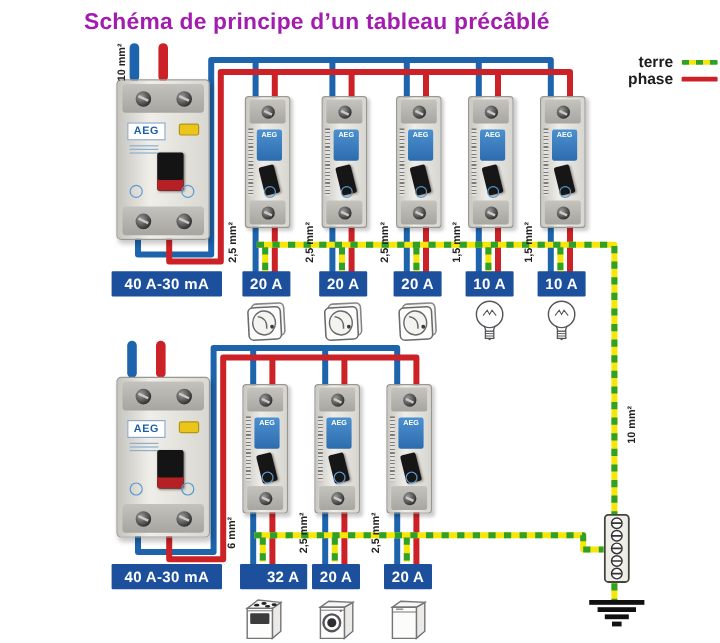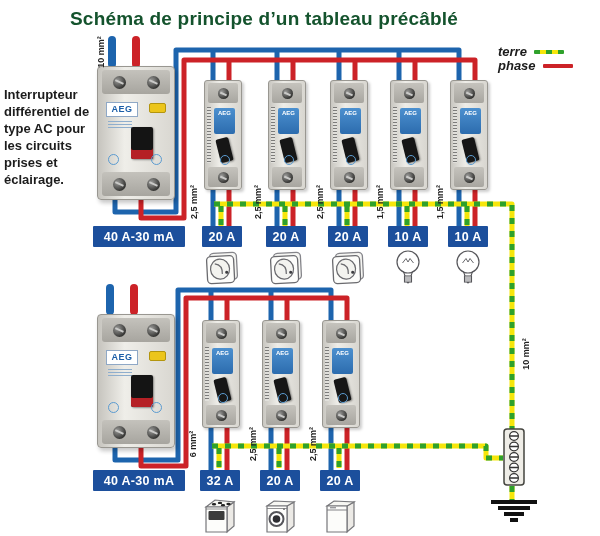--- a/index.html
+++ b/index.html
@@ -1,23 +1,23 @@
 <!DOCTYPE html>
 <html><head>
 <meta charset="utf-8">
 <style>
   html,body{margin:0;padding:0;background:#fff;}
   .stage{position:relative;width:600px;height:536px;background:#fff;overflow:hidden;
          font-family:"Liberation Sans","DejaVu Sans",sans-serif;}
-  .title{position:absolute;left:70px;top:8px;font-size:19px;font-weight:bold;color:#14532d;letter-spacing:.2px;}
+  .title{position:absolute;left:70px;top:8px;font-size:19px;font-weight:bold;color:#a21caf;letter-spacing:.2px;}
   .note{position:absolute;width:88px;font-size:13px;line-height:17px;font-weight:bold;color:#1c1c1c;}
   #note1{left:4px;top:86px;}
   #note2{left:4px;top:302px;}
   .legend{position:absolute;left:498px;top:45px;width:100px;}
-  .lrow{display:flex;align-items:center;height:13px;margin-bottom:1px;font-style:italic;}
+  .lrow{display:flex;align-items:center;justify-content:flex-end;height:13px;margin-bottom:1px;}
   .llab{font-size:13px;font-weight:bold;color:#1c1c1c;margin-right:7px;}
   .lswatch{width:30px;height:4px;border-radius:1px;}
   .sw-terre{background:repeating-linear-gradient(90deg,#2fa12b 0 6px,#f6e60b 6px 12px);}
   .sw-neutre{background:#1d64ad;}
   .sw-phase{background:#cc2227;}
   .wires{position:absolute;left:0;top:0;width:600px;height:536px;}
   
   .diff{position:absolute;width:76px;height:132px;background:linear-gradient(90deg,#c6c4be,#efeee9 35%,#d9d7d1);
         border:1px solid #999791;border-radius:4px;box-shadow:2px 3px 4px rgba(0,0,0,.22);}
   .dterm{position:absolute;left:4px;right:4px;height:24px;background:linear-gradient(180deg,#c4c2bc,#a7a59f);
@@ -69,21 +69,20 @@
     <div class="lrow">
       <span class="llab">terre</span>
       <span class="lswatch sw-terre"></span>
     </div>
     <div class="lrow">
       <span class="llab">phase</span>
       <span class="lswatch sw-phase"></span>
     </div>
   </div>
 
-  <div class="note" id="note1">Interrupteur différentiel de type AC pour les circuits prises et éclairage.</div>
 
   <svg class="wires" viewBox="0 0 600 536">
 
     <path d="M112,40 V64" stroke="#1d64ad" stroke-width="8" stroke-linecap="round" fill="none"></path>
     <path d="M136,40 V64" stroke="#cc2227" stroke-width="8" stroke-linecap="round" fill="none"></path>
     <path d="M110,288 V311" stroke="#1d64ad" stroke-width="8" stroke-linecap="round" fill="none"></path>
     <path d="M134,288 V311" stroke="#cc2227" stroke-width="8" stroke-linecap="round" fill="none"></path>
 
     <g stroke="#1d64ad" stroke-width="5" fill="none" stroke-linejoin="round">
       <path d="M115,190 V212 H176 V50 H459 V84"></path>
@@ -296,21 +295,21 @@
   <div class="wlabel" style="left:504px;top:348px;">10 mm²</div>
 
   <div class="amp" style="left:93px;top:226px;width:92px;">40 A-30 mA</div>
   <div class="amp" style="left:202px;top:226px;width:40px;">20 A</div>
   <div class="amp" style="left:266px;top:226px;width:40px;">20 A</div>
   <div class="amp" style="left:328px;top:226px;width:40px;">20 A</div>
   <div class="amp" style="left:388px;top:226px;width:40px;">10 A</div>
   <div class="amp" style="left:448px;top:226px;width:40px;">10 A</div>
 
   <div class="amp" style="left:93px;top:470px;width:92px;">40 A-30 mA</div>
-  <div class="amp" style="left:200px;top:470px;width:40px;">32 A</div>
+  <div class="amp" style="left:200px;top:470px;width:40px;padding-left:16px;">32 A</div>
   <div class="amp" style="left:260px;top:470px;width:40px;">20 A</div>
   <div class="amp" style="left:320px;top:470px;width:40px;">20 A</div>
 
   <svg class="icon" style="left:203px;top:250px;" width="38" height="36" viewBox="0 0 38 36">
     <g transform="rotate(-3 19 18)">
       <rect x="7" y="3" width="27" height="27" rx="4" fill="#f6f6f3" stroke="#85858a" stroke-width="1.3"></rect>
       <rect x="4" y="6" width="27" height="27" rx="4" fill="#fdfdfb" stroke="#6a6a6e" stroke-width="1.3"></rect>
       <ellipse cx="17" cy="19" rx="9.5" ry="10" fill="#f3f3ef" stroke="#6a6a6e" stroke-width="1.2"></ellipse>
       <path d="M12,13.5 Q20,15 19,24" fill="none" stroke="#6a6a6e" stroke-width="1.2"></path>
       <circle cx="23.5" cy="22.5" r="1.6" fill="#3c3c40"></circle>

